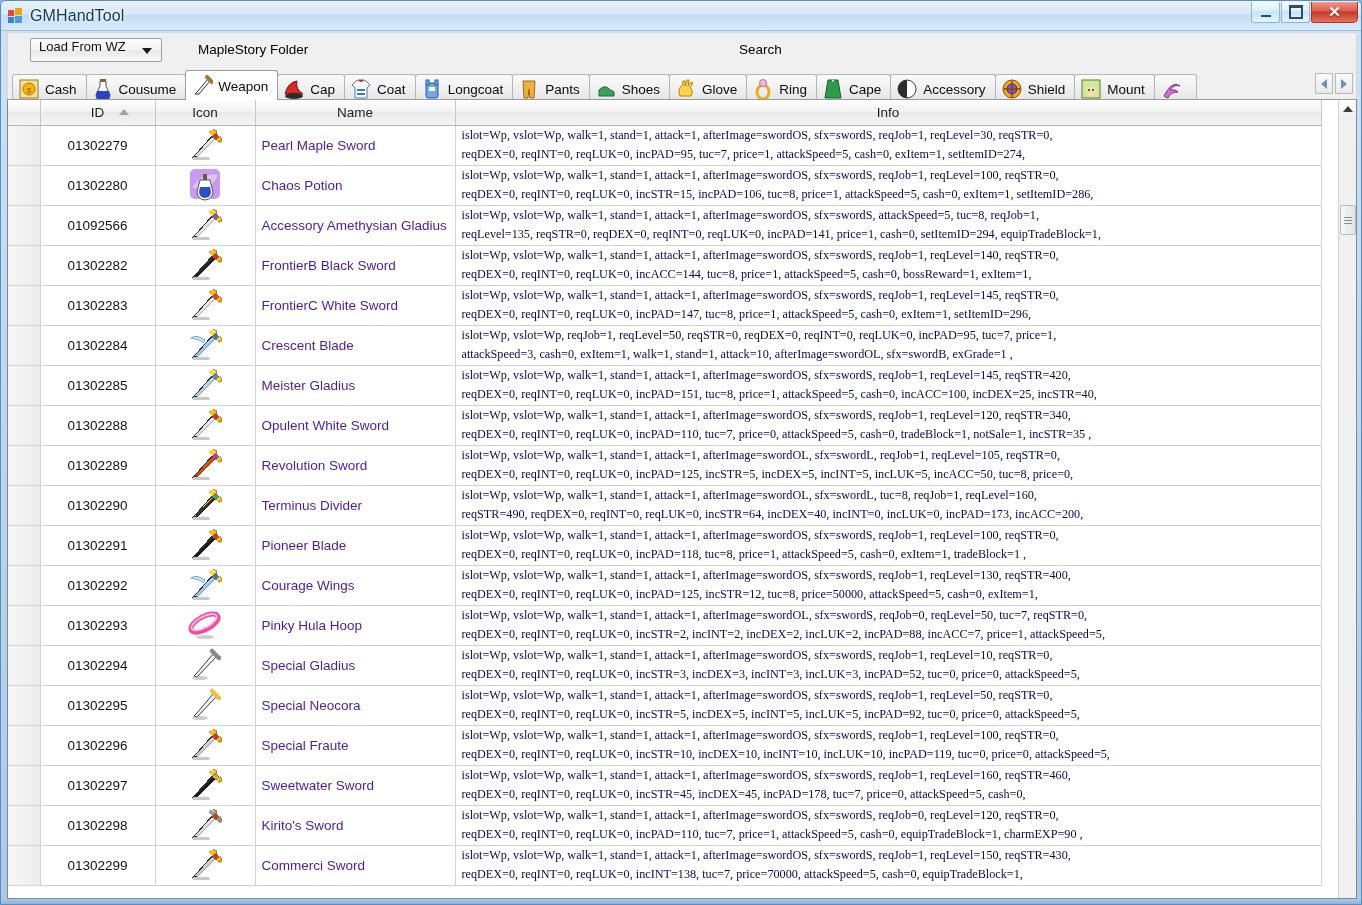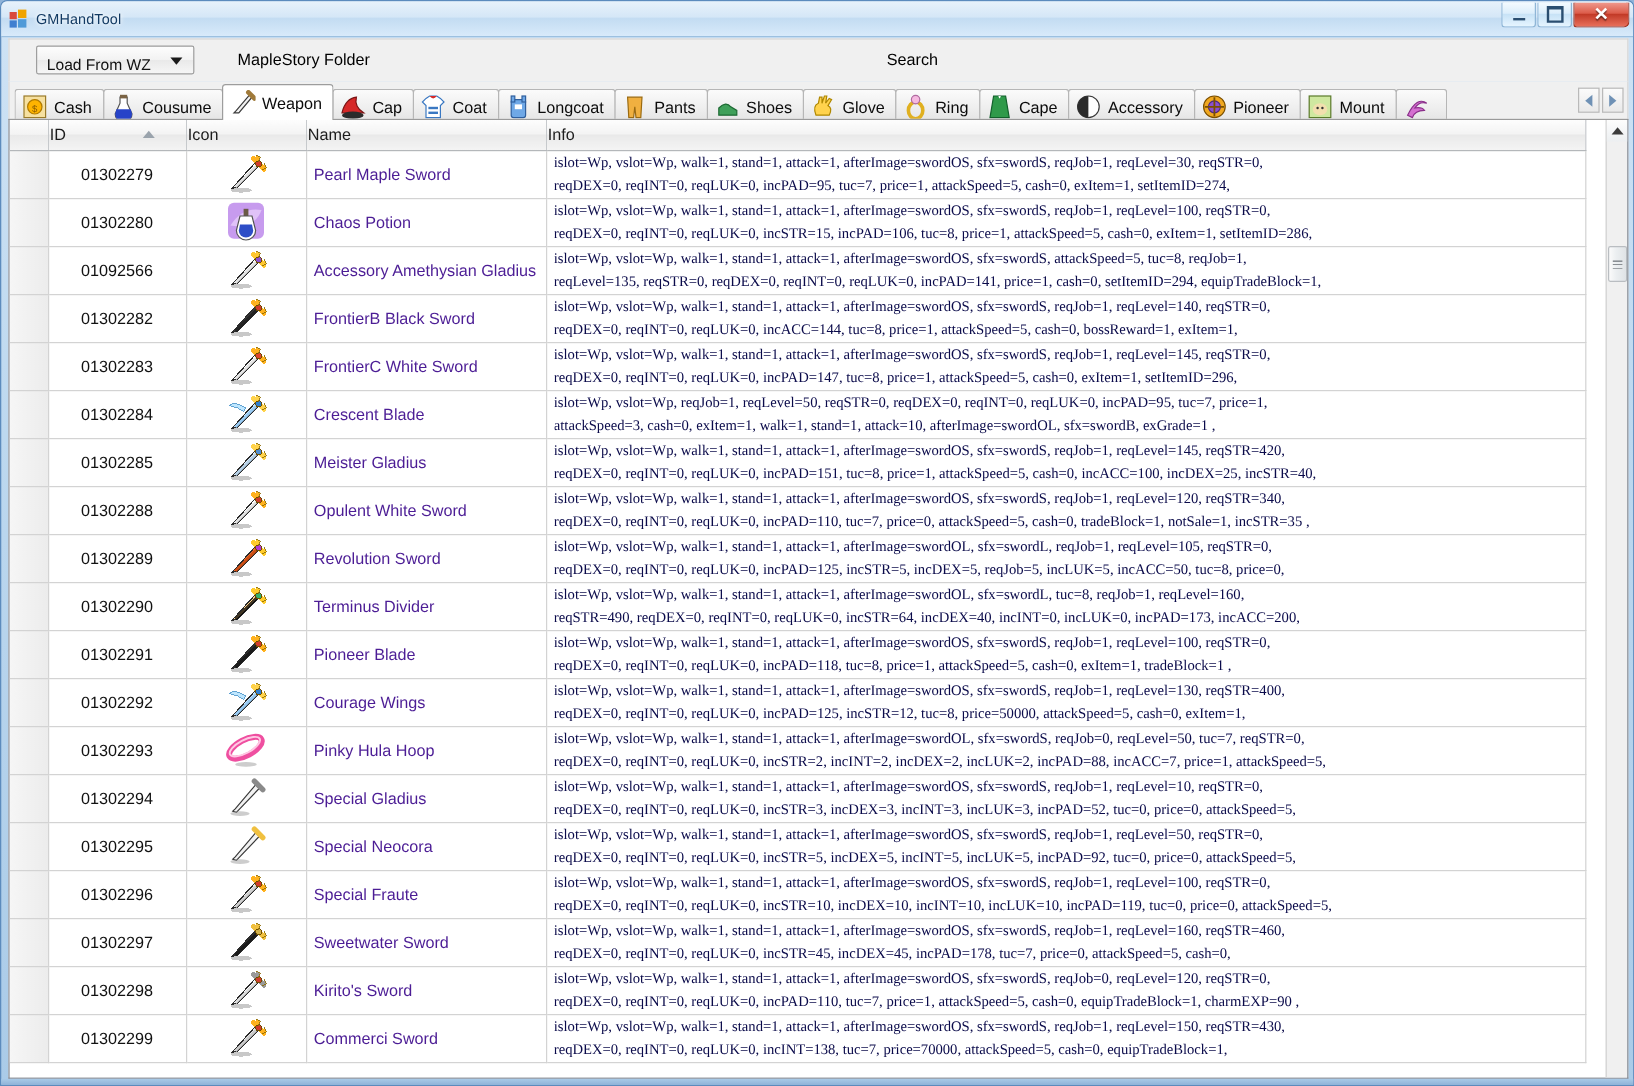--- a/index.html
+++ b/index.html
@@ -41,21 +41,21 @@
     flex: none;
   }
   .win-logo i {
     position: absolute; display: block;
   }
   .win-logo i.a { left:0; top:2px; width:6px; height:6px; background:#d94a3d; }
   .win-logo i.b { left:7px; top:0px; width:7px; height:7px; background:#f0a400; }
   .win-logo i.c { left:0; top:9px; width:6px; height:6px; background:#3f7fd0; }
   .win-logo i.d { left:7px; top:8px; width:7px; height:7px; background:#4f9ad8; }
   #window-title {
-    font-size: 12px;
+    font-size: 16px;
     color: #123a63;
     text-shadow: 0 0 3px #ffffff, 0 0 5px #ffffff;
     letter-spacing: .1px;
   }
   .win-buttons {
     position: absolute;
     right: 3px; top: 1px;
     display: flex;
     gap: 0px;
     align-items: center;
@@ -106,21 +106,21 @@
   }
   .tb-combo {
     position: absolute;
     left: 22px; top: 5px;
     width: 132px; height: 24px;
     background: linear-gradient(to bottom, #fdfdfd 0%, #f2f2f2 50%, #e9e9e9 51%, #f6f6f6 100%);
     border: 1px solid #9e9e9e;
     border-radius: 2px;
     font-size: 13px;
     color: #111;
-    display: flex; align-items: flex-end;
+    display: flex; align-items: flex-start;
     padding-left: 8px;
     cursor: default;
   }
   .tb-combo .caret {
     position: absolute; right: 9px; top: 9px;
     width: 0; height: 0;
     border-left: 5px solid transparent;
     border-right: 5px solid transparent;
     border-top: 6px solid #1a1a1a;
   }
@@ -253,21 +253,21 @@
   table.grid col.c-info { width: 866px; }
 
   table.grid thead th {
     height: 25px;
     background: linear-gradient(to bottom, #fdfdfd 0%, #f3f3f3 48%, #e9e9e9 50%, #f4f4f4 100%);
     border-right: 1px solid #c6c9cc;
     border-bottom: 1px solid #b4b7ba;
     font-weight: normal;
     font-size: 13.5px;
     color: #1c1c1c;
-    text-align: left;
+    text-align: center;
     position: relative;
     user-select: none;
   }
   table.grid thead th.sel-head {
     background: linear-gradient(to bottom, #fdfdfd 0%, #f3f3f3 48%, #e9e9e9 50%, #f4f4f4 100%);
   }
   .sort-arrow {
     position: absolute;
     right: 26px; top: 9px;
     width: 0; height: 0;
@@ -486,21 +486,21 @@
             </span>
             <span>Accessory</span>
           </div><div class="tab">
             <span>
               <svg class="tico" viewBox="0 0 22 22" xmlns="http://www.w3.org/2000/svg">
                 <circle cx="11" cy="11" r="9" fill="#f0a820" stroke="#7a4f00"></circle>
                 <circle cx="11" cy="11" r="5" fill="#8a4fd0" stroke="#4a2a80"></circle>
                 <path d="M11,3 v16 M3,11 h16" stroke="#7a4f00" stroke-width="1.5"></path>
               </svg>
             </span>
-            <span>Pioneer</span>
+            <span>Shield</span>
           </div><div class="tab">
             <span>
               <svg class="tico" viewBox="0 0 22 22" xmlns="http://www.w3.org/2000/svg">
                 <rect x="2" y="2" width="18" height="18" fill="#cfe8a0" stroke="#5a7a2a"></rect>
                 <ellipse cx="11" cy="13" rx="6" ry="5" fill="#f2dfae"></ellipse>
                 <circle cx="9" cy="12" r="1" fill="#333"></circle>
                 <circle cx="13" cy="12" r="1" fill="#333"></circle>
               </svg>
             </span>
             <span>Mount</span>
@@ -719,21 +719,21 @@
       <circle cx="31.5" cy="10.5" r="2.6" fill="#b23ad0" stroke="#6b4a00" stroke-width=".8"></circle>
       <path d="M29,3 l4,2 -2,4" fill="#ffcb2b" stroke="#8a6a00" stroke-width=".7"></path>
       <path d="M36,10 l2,4 -4,2" fill="#ffcb2b" stroke="#8a6a00" stroke-width=".7"></path>
 
       <ellipse cx="17" cy="32.5" rx="9" ry="2" fill="#9b9b9b" opacity=".55"></ellipse>
     </g>
   </svg></span></td>
                 <td class="name-cell">Revolution Sword</td>
                 <td class="info-cell">
                   <span class="l1">islot=Wp, vslot=Wp, walk=1, stand=1, attack=1, afterImage=swordOL, sfx=swordL, reqJob=1, reqLevel=105, reqSTR=0,</span>
-                  <span class="l2">reqDEX=0, reqINT=0, reqLUK=0, incPAD=125, incSTR=5, incDEX=5, reqJob=5, incLUK=5, incACC=50, tuc=8, price=0,</span>
+                  <span class="l2">reqDEX=0, reqINT=0, reqLUK=0, incPAD=125, incSTR=5, incDEX=5, incINT=5, incLUK=5, incACC=50, tuc=8, price=0,</span>
                 </td>
               </tr>
               <tr>
                 <td class="sel-cell"></td>
                 <td class="id-cell">01302290</td>
                 <td class="icon-cell"><span><svg class="icon-box" viewBox="0 0 42 36" xmlns="http://www.w3.org/2000/svg" shape-rendering="crispEdges">
     <g>
       <polygon points="9,31 13,27 30,8 33,11 14,30" fill="#ffd28a" stroke="#2b2b2b" stroke-width="1"></polygon>
       <polygon points="11,29 13,31 32,12 30,10" fill="#e0a martial" opacity=".75"></polygon>
       <path d="M27,6 L36,15" stroke="#ffcb2b" stroke-width="4" stroke-linecap="round"></path>

